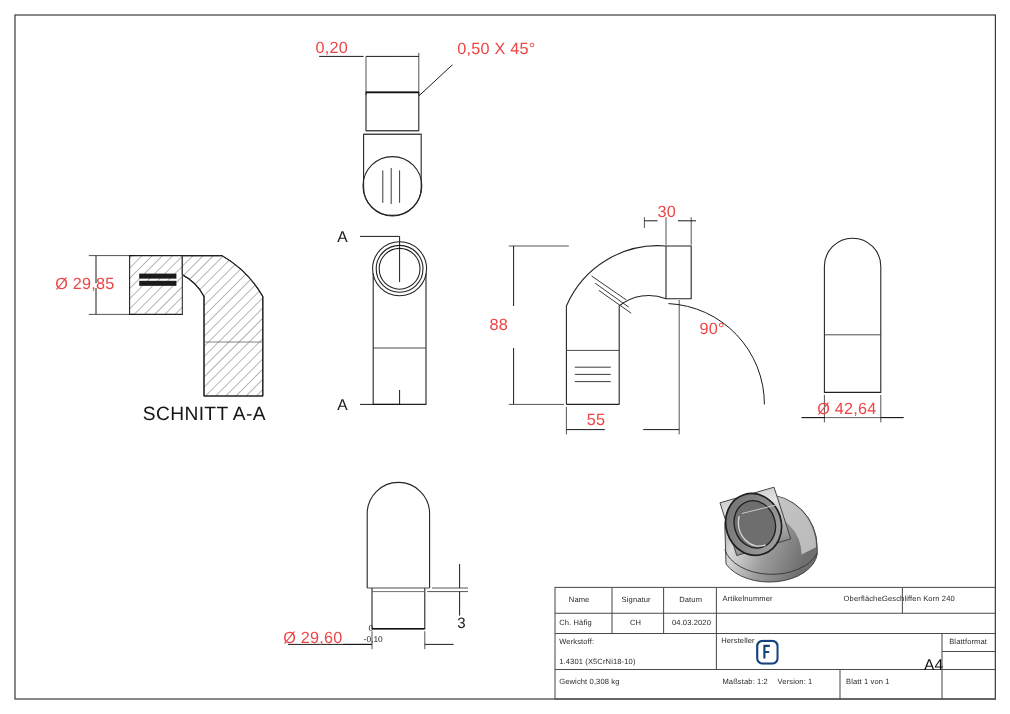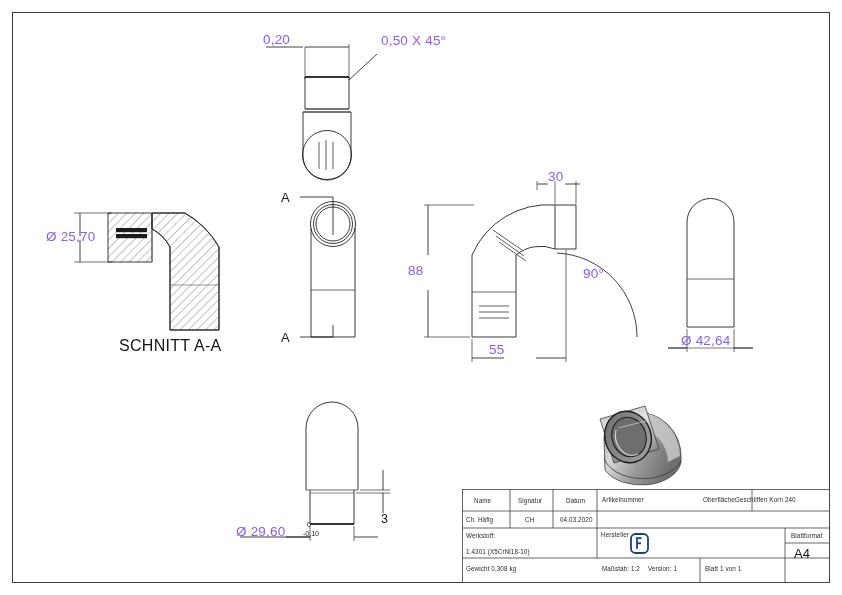--- a/index.html
+++ b/index.html
@@ -2,21 +2,21 @@
 <html><head>
 <meta charset="utf-8">
 <style>
   html,body{margin:0;padding:0;background:#fff;}
   body{width:842px;height:595px;overflow:hidden;
        font-family:"Liberation Sans", sans-serif; color:#1a1a1a;}
   #sheet{position:relative;width:842px;height:595px;background:#fff;}
   #svgroot{position:absolute;left:0;top:0;}
   .lbl{position:absolute;font-family:"Liberation Sans",sans-serif;white-space:nowrap;}
   
-  .dim{font-size:13.5px;letter-spacing:.2px;color:#8b5cf6;}
+  .dim{font-size:13.5px;letter-spacing:.2px;color:#ef4444;}
   .dimsm{font-size:12.5px;color:#161616;}
   .tol{font-size:7px;line-height:7.5px;color:#161616;}
   .secmark{font-size:13px;color:#161616;}
   .viewcap{font-size:16px;letter-spacing:.3px;color:#161616;}
   
   .tb{font-size:6.3px;color:#2a2a2a;letter-spacing:.1px;}
   .artno{font-size:16.5px;color:#111;letter-spacing:.1px;}
   .a4{font-size:13px;color:#111;}
   .logotxt{font-size:19px;color:#16427d;letter-spacing:-0.3px;font-weight:400;}
   .logosub{font-size:3.1px;color:#2a5fa0;letter-spacing:.35px;}
@@ -295,21 +295,21 @@
 
       <line x1="752" y1="489.5" x2="752" y2="511"></line>
 
       <line x1="785" y1="528" x2="785" y2="582.5"></line>
       <line x1="785" y1="543" x2="829.5" y2="543"></line>
 
       <line x1="700" y1="558" x2="700" y2="582.5"></line>
     </g>
   </svg>
 
-  <div class="lbl dim" style="left:46px;top:229px;">Ø 25,70</div>
+  <div class="lbl dim" style="left:46px;top:229px;">Ø 29,85</div>
   <div class="lbl viewcap" style="left:119px;top:337px;">SCHNITT A-A</div>
 
   <div class="lbl dim" style="left:263px;top:32px;">0,20</div>
   <div class="lbl dim" style="left:381px;top:33px;">0,50 X 45°</div>
 
   <div class="lbl secmark" style="left:281px;top:190px;">A</div>
   <div class="lbl secmark" style="left:281px;top:330px;">A</div>
 
   <div class="lbl dim" style="left:408px;top:263px;">88</div>
   <div class="lbl dim" style="left:489px;top:342px;">55</div>
@@ -342,20 +342,20 @@
 
   <div style="position:absolute;left:630px;top:533px;display:flex;align-items:center;">
     <svg width="19" height="21" viewBox="0 0 19 21" style="margin-right:4px;">
       <rect x="1" y="1" width="17" height="19" rx="4.5" ry="4.5" fill="none" stroke="#16427d" stroke-width="1.8"></rect>
       <path d="M11.5 5.2 L7 5.2 L7 15.8" fill="none" stroke="#16427d" stroke-width="1.8"></path>
       <line x1="7" y1="10.3" x2="11" y2="10.3" stroke="#16427d" stroke-width="1.8"></line>
     </svg>
   </div>
 
   <div class="lbl tb" style="left:791px;top:532px;">Blattformat</div>
-  <div class="lbl a4" style="left:794px;top:546px;text-align:right;">A4</div>
+  <div class="lbl a4" style="left:770px;top:546px;text-align:right;">A4</div>
 
   <div class="lbl tb" style="left:466px;top:565px;">Gewicht 0,308 kg</div>
   <div class="lbl tb" style="left:602px;top:565px;">Maßstab: 1:2</div>
   <div class="lbl tb" style="left:648px;top:565px;">Version: 1</div>
   <div class="lbl tb" style="left:705px;top:565px;">Blatt 1 von 1</div>
 
 </div>
 
 </body></html>

